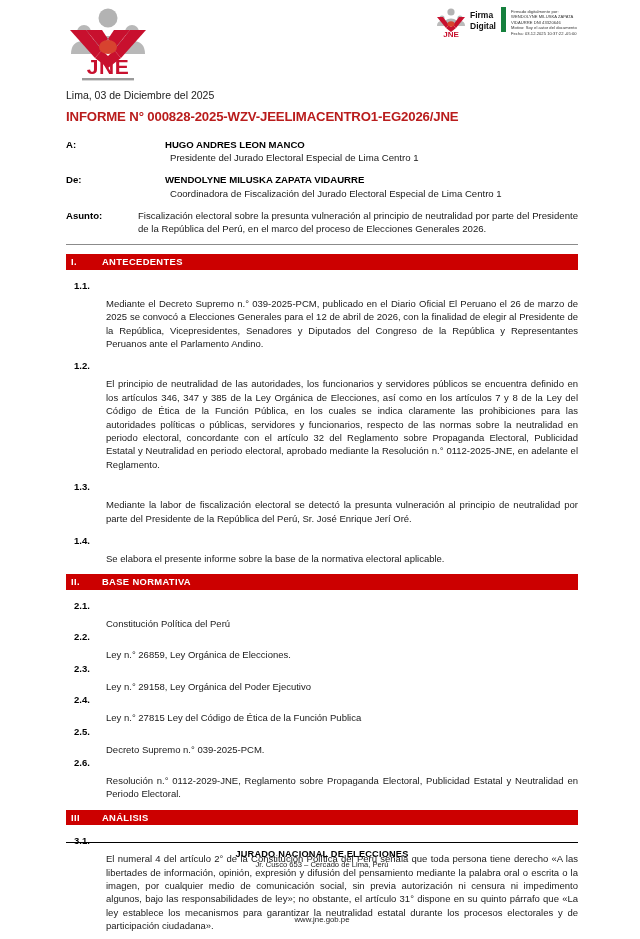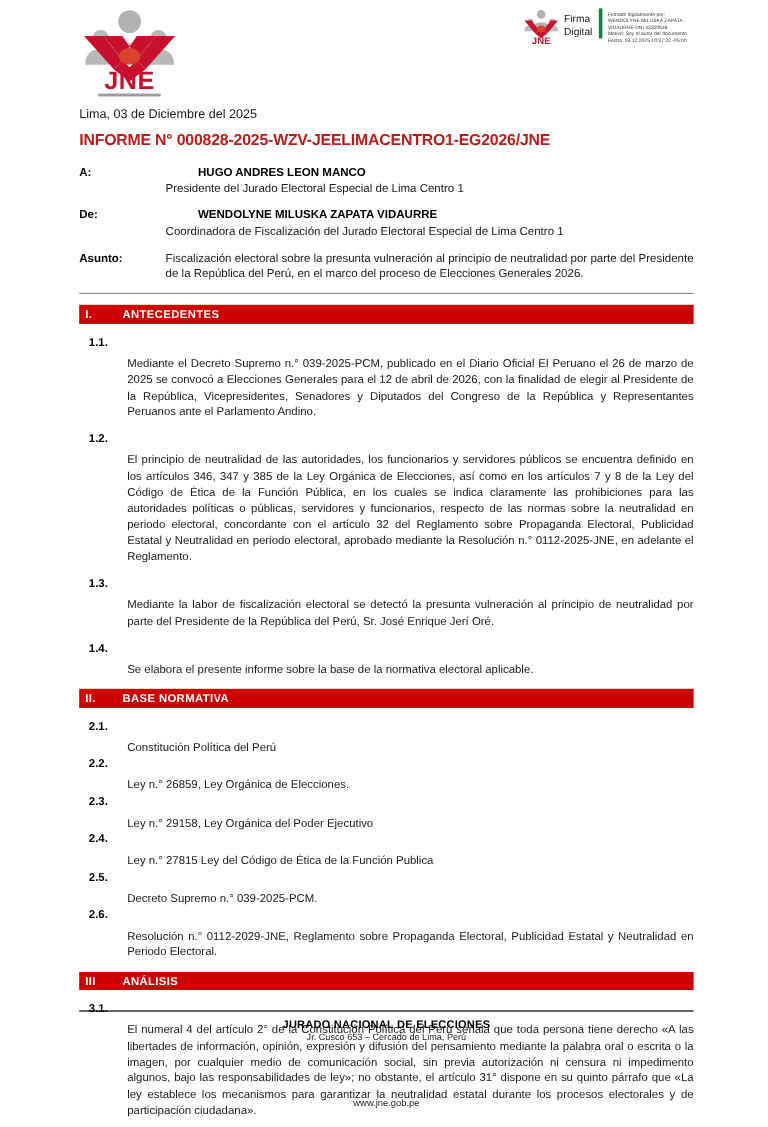--- a/index.html
+++ b/index.html
@@ -41,25 +41,25 @@
     display: flex;
     align-items: flex-start;
   }
   .stamp-logo {
     width: 30px;
     height: 32px;
     flex: none;
   }
   .stamp-firma {
     font-size: 8.5px;
-    font-weight: normal;
+    font-weight: bold;
     line-height: 11px;
     color: #111;
     padding: 3px 5px 0 4px;
-    border-right: 3px solid #15803d;
+    border-right: 5px solid #15803d;
     flex: none;
   }
   .stamp-meta {
     font-size: 4.1px;
     line-height: 5.4px;
     color: #333;
     padding-left: 5px;
     padding-top: 2px;
     letter-spacing: 0.05px;
     white-space: nowrap;
@@ -109,20 +109,21 @@
     line-height: 13.2px;
   }
   .addr-name {
     font-weight: bold;
     display: block;
     color: #000;
     padding-left: 27px;
   }
   .addr-role {
     display: block;
+    margin-left: 32px;
   }
   .addr-text {
     text-align: justify;
     display: block;
   }
 
   .rule {
     border: none;
     border-top: 1px solid #8b8b8b;
     margin: 9px 0 0 0;

